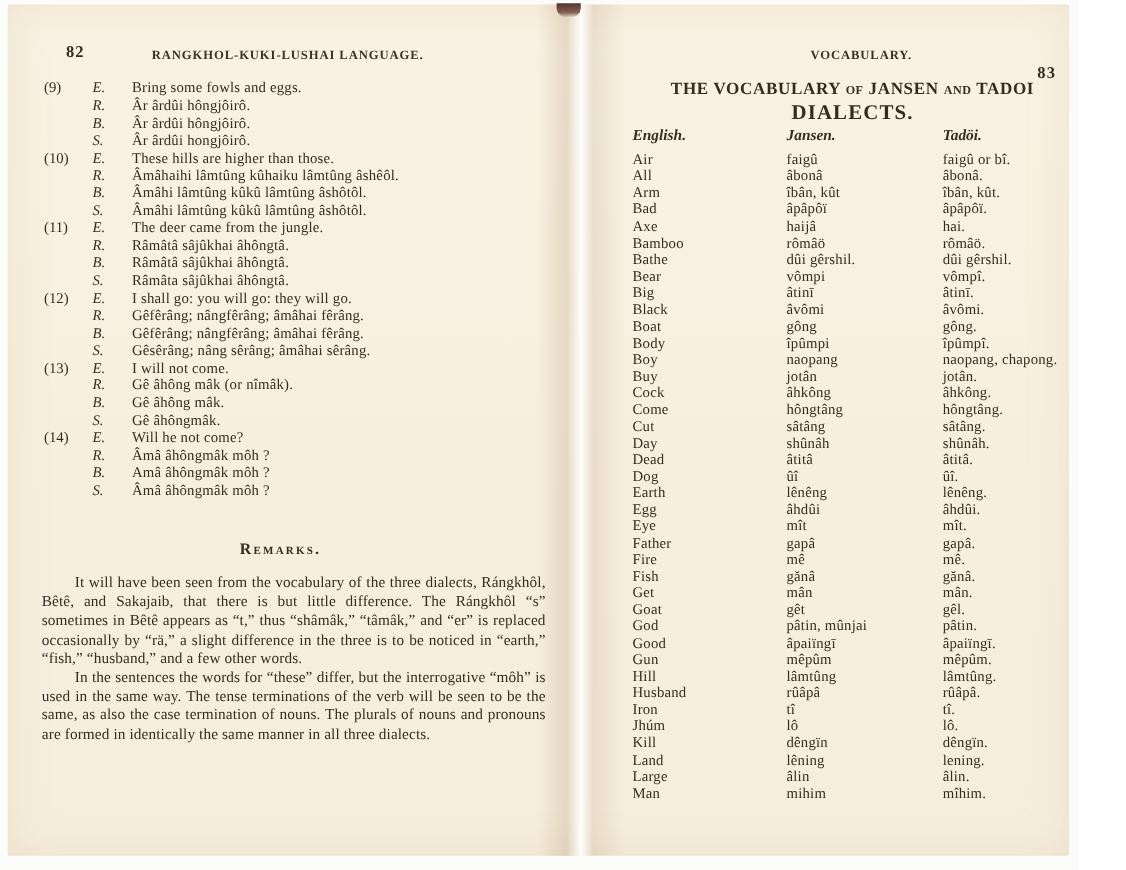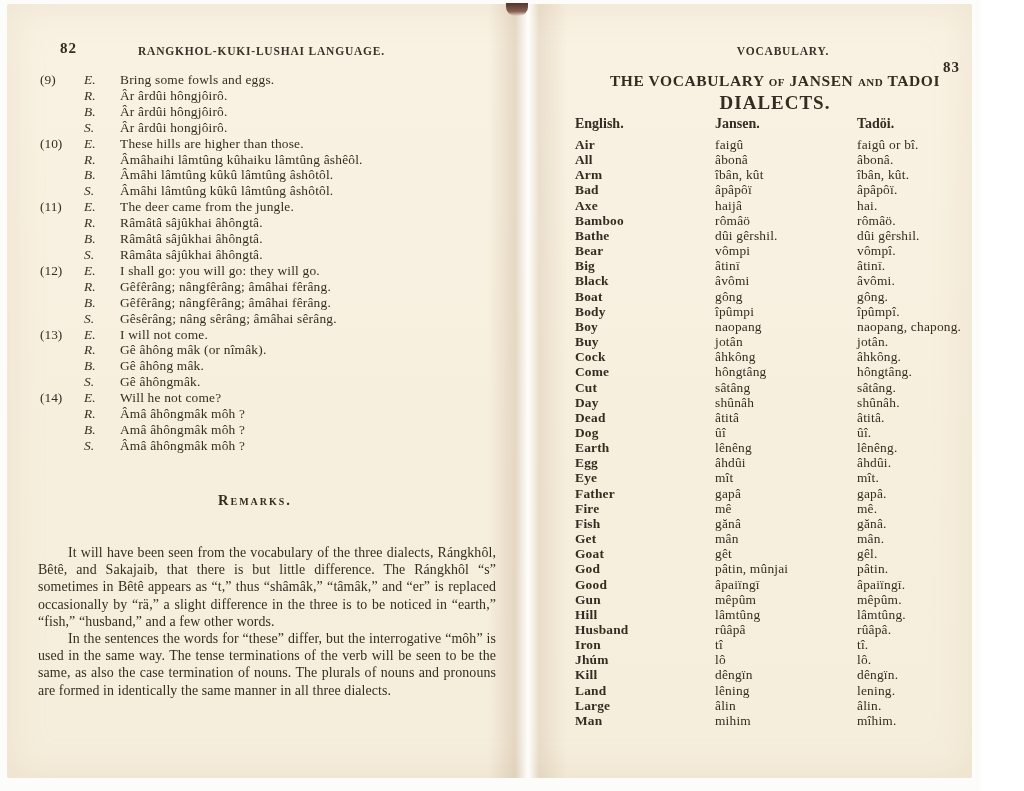--- a/index.html
+++ b/index.html
@@ -47,40 +47,40 @@
   .s-row{display:grid;grid-template-columns:44px 36px 1fr;}
   .s-num{white-space:nowrap;}
   .s-lbl{font-style:italic;}
   .s-txt{white-space:nowrap;letter-spacing:.2px;}
 
   .remarks-head{
     position:absolute;left:0;top:488px;width:450px;text-align:center;
     font-variant:small-caps;font-weight:bold;font-size:14.5px;letter-spacing:2px;
   }
   .paragraphs{position:absolute;left:8px;top:518px;width:458px;
-    font-size:13.9px;line-height:17.2px;text-align:justify;letter-spacing:.1px;margin-top:22px;}
+    font-size:13.9px;line-height:17.2px;text-align:justify;letter-spacing:.1px;}
   .paragraphs p{margin:0;text-indent:30px;}
 
   
   .vtitle{
     position:absolute;left:0;right:16px;top:68px;text-align:center;
     font-weight:bold;font-size:15.5px;letter-spacing:.6px;white-space:nowrap;
   }
   .vtitle .t-small{font-size:11px;letter-spacing:.5px;}
   .vtitle2{
     position:absolute;left:0;right:16px;top:88px;text-align:center;
     font-weight:bold;font-size:19px;letter-spacing:1px;
   }
   .vhead{position:absolute;left:17px;top:112px;width:420px;
     display:grid;grid-template-columns:140px 142px 1fr;
-    font-weight:bold;font-size:14px;}
+    font-weight:bold;font-style:italic;font-size:14px;}
   .vrows{position:absolute;left:17px;top:133px;width:430px;
     font-size:13.4px;line-height:15.15px;}
   .v-row{display:grid;grid-template-columns:140px 142px 1fr;}
-  .v-en{font-weight:bold;letter-spacing:.2px;}
+  .v-en{font-weight:normal;letter-spacing:.2px;}
   .v-ja,.v-ta{letter-spacing:.2px;white-space:nowrap;}
 </style>
 </head>
 <body>
 
 <div class="photo">
   <div class="book">
     <div class="gutter"></div>
     <div class="gutter-mark"></div>
 

